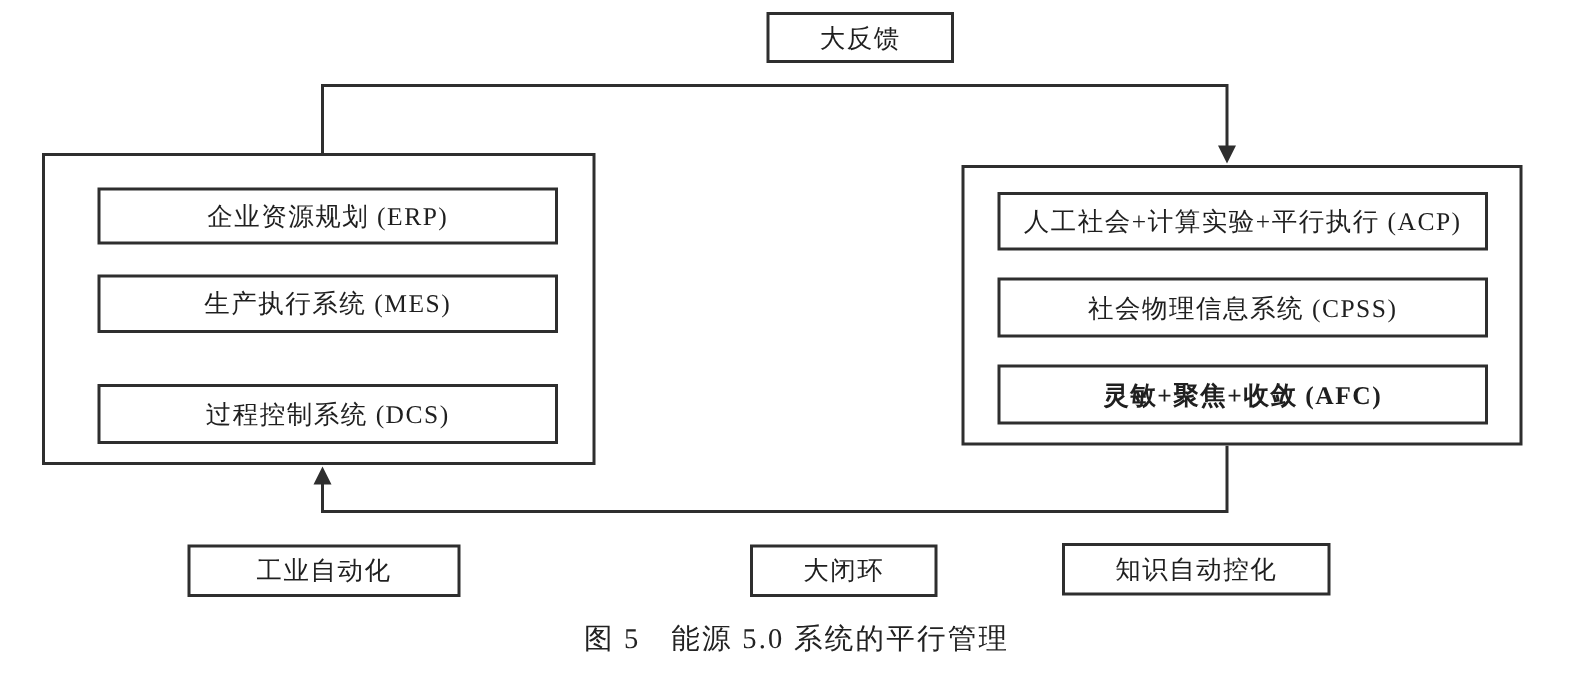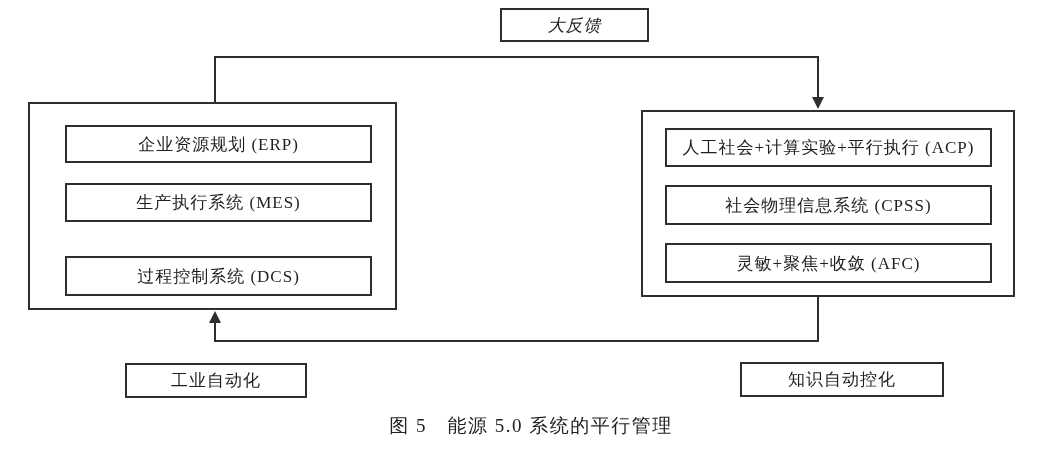--- a/index.html
+++ b/index.html
@@ -33,32 +33,32 @@
     letter-spacing: 1px;
     white-space: nowrap;
     box-sizing: border-box;
   }
   .outer-box {
     position: absolute;
     border: 2px solid #2e2e2e;
     background: #ffffff;
     box-sizing: border-box;
   }
-  .top-box      { left: 500px; top: 8px;   width: 149px; height: 34px; font-style: italic; }
+  .top-box      { left: 511px; top: 8px;   width: 125px; height: 34px; }
   .left-outer   { left: 28px;  top: 102px; width: 369px; height: 208px; }
   .erp-box      { left: 65px;  top: 125px; width: 307px; height: 38px; }
   .mes-box      { left: 65px;  top: 183px; width: 307px; height: 39px; }
   .dcs-box      { left: 65px;  top: 256px; width: 307px; height: 40px; }
   .right-outer  { left: 641px; top: 110px; width: 374px; height: 187px; }
   .acp-box      { left: 665px; top: 128px; width: 327px; height: 39px; }
   .cpss-box     { left: 665px; top: 185px; width: 327px; height: 40px; align-items: center; }
-  .afc-box      { left: 665px; top: 243px; width: 327px; height: 40px; }
+  .afc-box      { left: 665px; top: 243px; width: 327px; height: 40px; font-weight: bold; }
   .bottom-left  { left: 125px; top: 363px; width: 182px; height: 35px; }
   .bottom-mid   { left: 500px; top: 363px; width: 125px; height: 35px; }
-  .bottom-right { left: 740px; top: 362px; width: 204px; height: 35px; }
+  .bottom-right { left: 708px; top: 362px; width: 179px; height: 35px; }
   .caption {
     position: absolute;
     left: 0; right: 0;
     top: 413px;
     text-align: center;
     font-size: 19px;
     letter-spacing: 1.5px;
     color: #222222;
   }
   .watermark {
@@ -115,20 +115,23 @@
   <div class="box cpss-box">
     <span>社会物理信息系统 (CPSS)</span>
   </div>
   <div class="box afc-box">
     <span>灵敏+聚焦+收敛 (AFC)</span>
   </div>
 
   <div class="box bottom-left">
     <span>工业自动化</span>
   </div>
+  <div class="box bottom-mid">
+    <span>大闭环</span>
+  </div>
   <div class="box bottom-right">
     <span>知识自动控化</span>
   </div>
 
   <div class="caption">图 5　能源 5.0 系统的平行管理</div>
 
 
 </div>
 
 </body></html>

